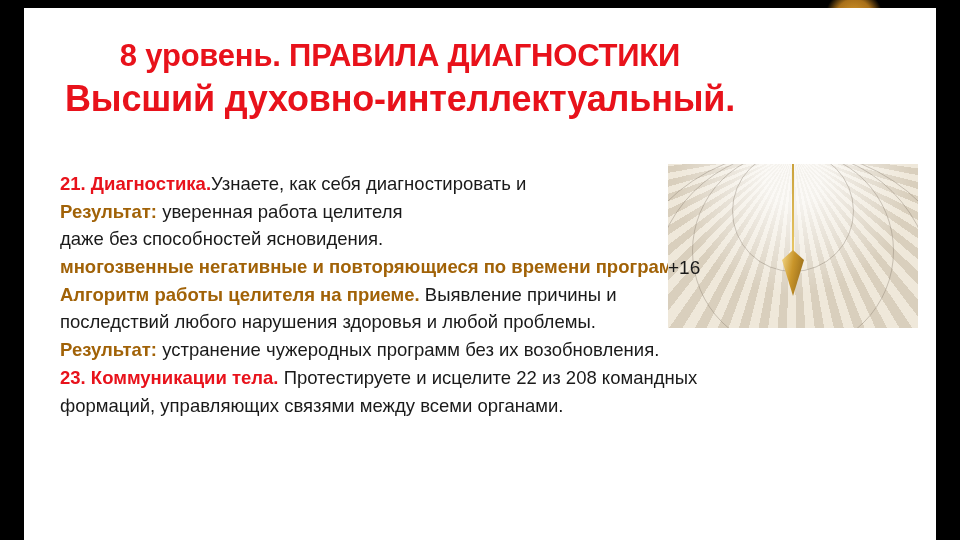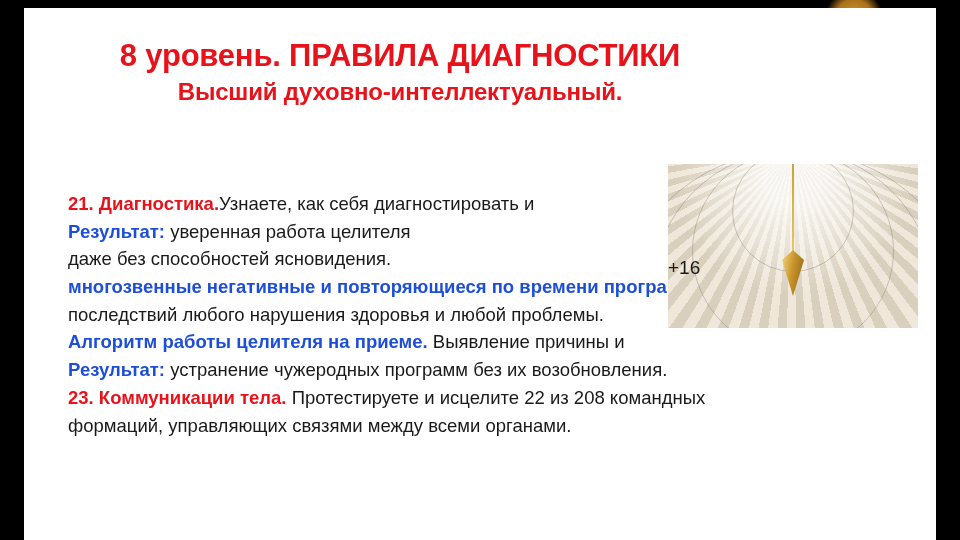--- a/index.html
+++ b/index.html
@@ -34,42 +34,41 @@
     top: 28px;
     width: 752px;
     text-align: center;
     color: #e8121b;
     font-weight: bold;
     font-size: 31px;
     line-height: 1.3;
     letter-spacing: -0.2px;
   }
   .title-line2 {
-    font-size: 24px;
+    font-size: 36px;
   }
   .body-text {
     position: absolute;
-    left: 44px;
+    left: 36px;
     top: 162px;
     width: 860px;
     font-size: 18.5px;
     line-height: 1.47;
     color: #1a1a1a;
-    margin-top: 20px;
   }
   .para {
     margin: 0 0 0.5px 0;
   }
   .red-bold {
     color: #e8121b;
     font-weight: bold;
   }
   .bold {
     font-weight: bold;
-    color: #1d4ed8;
+    color: #a16207;
   }
   .img-box {
     position: absolute;
     right: 18px;
     top: 156px;
     width: 250px;
     height: 164px;
     background: #e7e0d4;
     overflow: hidden;
   }
@@ -160,25 +159,25 @@
       <p class="para">
         <span>даже без способностей ясновидения.</span>
       </p>
 
 
       <p class="para">
         <span class="bold">многозвенные негативные и повторяющиеся по времени  программы.</span>
       </p>
 
       <p class="para">
+        <span class="bold">Алгоритм работы целителя на приеме.</span><span> Выявление причины и</span>
+      </p>
+
+      <p class="para">
         <span>последствий любого нарушения здоровья и любой проблемы.</span>
-      </p>
-
-      <p class="para">
-        <span class="bold">Алгоритм работы целителя на приеме.</span><span> Выявление причины и</span>
       </p>
 
       <p class="para">
         <span class="bold">Результат:</span><span> устранение чужеродных программ без их возобновления.</span>
       </p>
 
       <p class="para">
         <span class="red-bold">23. Коммуникации тела.</span><span> Протестируете и исцелите 22 из 208 командных</span>
       </p>
 

